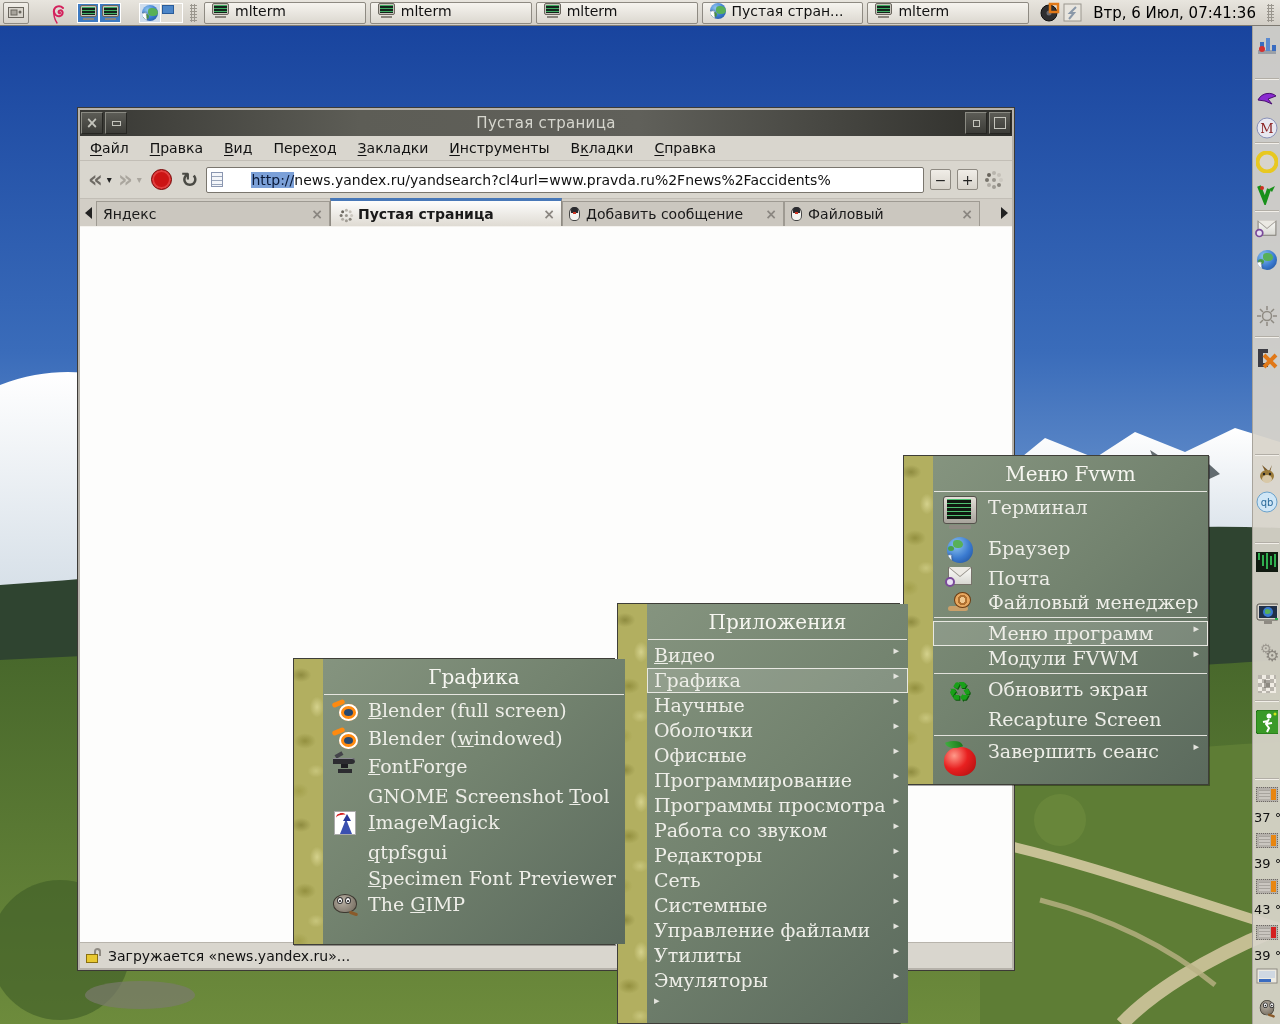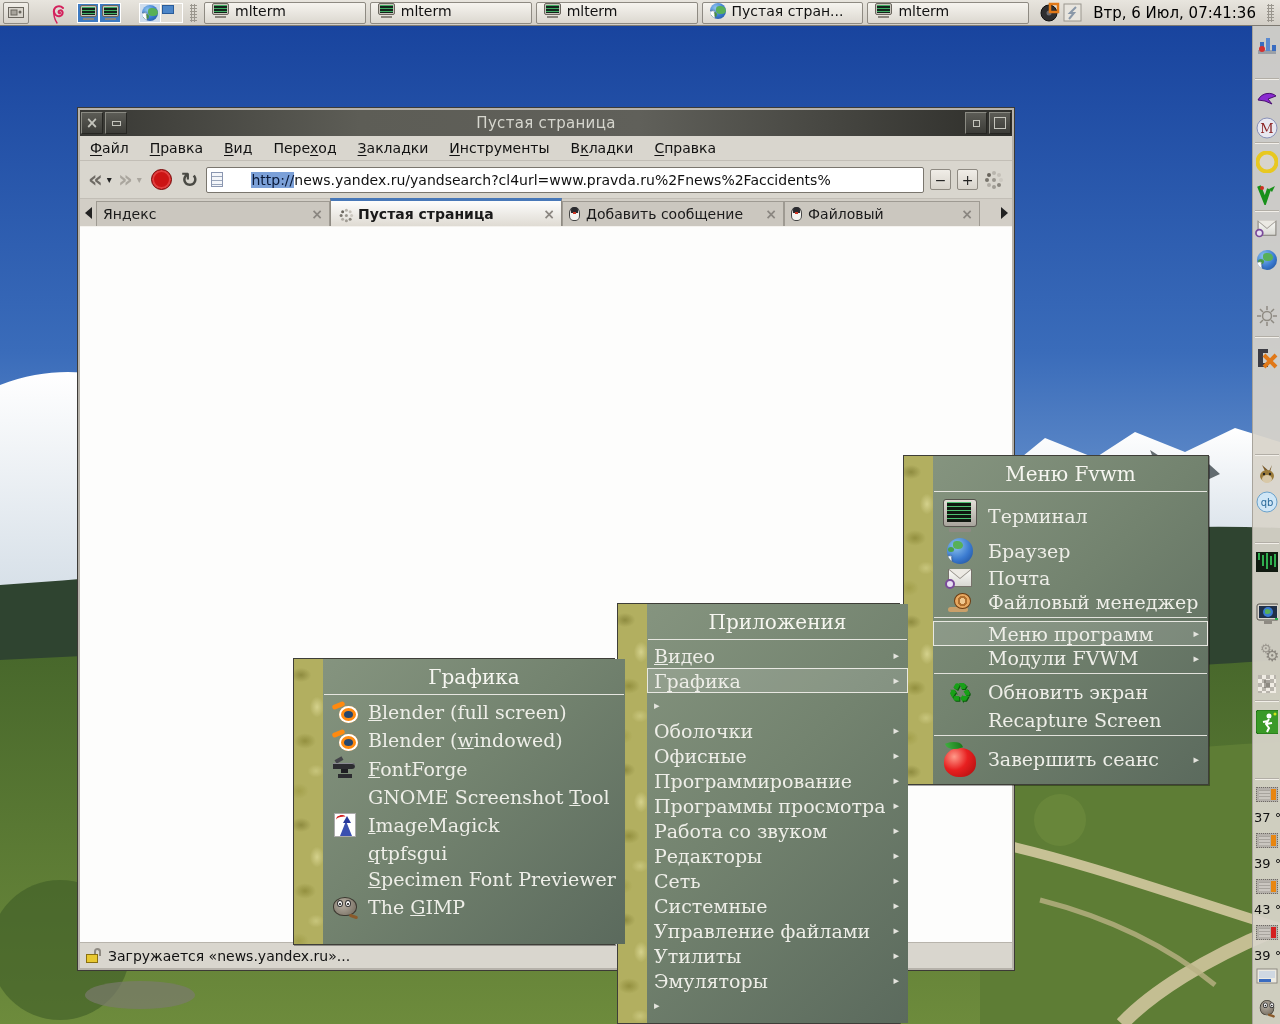--- a/index.html
+++ b/index.html
@@ -130,21 +130,21 @@
       radial-gradient(ellipse 16px 11px at 7px 16px, #8e8b40 0%, transparent 65%),
       radial-gradient(ellipse 11px 16px at 23px 48px, #d4d18c 0%, transparent 65%),
       radial-gradient(ellipse 17px 12px at 11px 82px, #93903f 0%, transparent 65%),
       radial-gradient(ellipse 13px 10px at 22px 112px, #c8c57c 0%, transparent 65%),
       radial-gradient(ellipse 15px 12px at 5px 132px, #a3a04c 0%, transparent 65%);
     background-size:29px 150px; }
   .mbody { flex:1; background:linear-gradient(135deg,#85947f 0%,#73836f 45%,#5b6a5d 100%); padding:2px 0 4px 0; display:flex; flex-direction:column; }
   .mtitle { text-align:center; font-size:20px; padding:4px 8px 5px 8px; color:#f6f6f0; }
   .mtline { height:1px; background:#e6e6e0; margin:0 1px 3px 1px; }
   .msep { height:1px; background:#e2e2dc; margin:3px 1px; }
-  .mrow { display:flex; align-items:center; gap:8px; padding:0 8px 0 6px; font-size:19px; border:1px solid transparent; }
+  .mrow { display:flex; align-items:flex-start; gap:8px; padding:0 8px 0 6px; font-size:19px; border:1px solid transparent; }
   .mrow .mi-icon { flex:0 0 auto; display:flex; align-items:center; justify-content:center; }
   .mrow .mi-label { flex:1; white-space:nowrap; overflow:hidden; }
   .mrow .mi-arrow { flex:0 0 auto; font-size:11px; color:#e4e4de; font-family:"DejaVu Sans",sans-serif; }
   .mrow.hl { background:rgba(255,255,255,.14); border:1px solid #e8e8e2; }
 
   
   .ico-term { width:38px; height:34px; position:relative; }
   .ico-term .f { position:absolute; inset:0 2px 6px 2px; background:linear-gradient(180deg,#e4e0d8,#a8a49c); border:1px solid #55524c; border-radius:3px; }
   .ico-term .s { position:absolute; top:3px; left:6px; right:8px; bottom:11px; background:#101810;
     background-image:repeating-linear-gradient(180deg,#4ec070 0 1px, transparent 1px 4px); }
@@ -710,20 +710,21 @@
       <div class="mtline"></div>
       <div class="mrow" style="height:25px">
         <span class="mi-label"><u>В</u>идео</span>
           <span class="mi-arrow">▸</span>
         </div>
       <div class="mrow hl" style="height:25px">
         <span class="mi-label">Графика</span>
           <span class="mi-arrow">▸</span>
         </div>
       <div class="mrow" style="height:25px">
+        <span class="mi-label">Научные</span>
           <span class="mi-arrow">▸</span>
         </div>
       <div class="mrow" style="height:25px">
         <span class="mi-label">Оболочки</span>
           <span class="mi-arrow">▸</span>
         </div>
       <div class="mrow" style="height:25px">
         <span class="mi-label">Офисные</span>
           <span class="mi-arrow">▸</span>
         </div>

